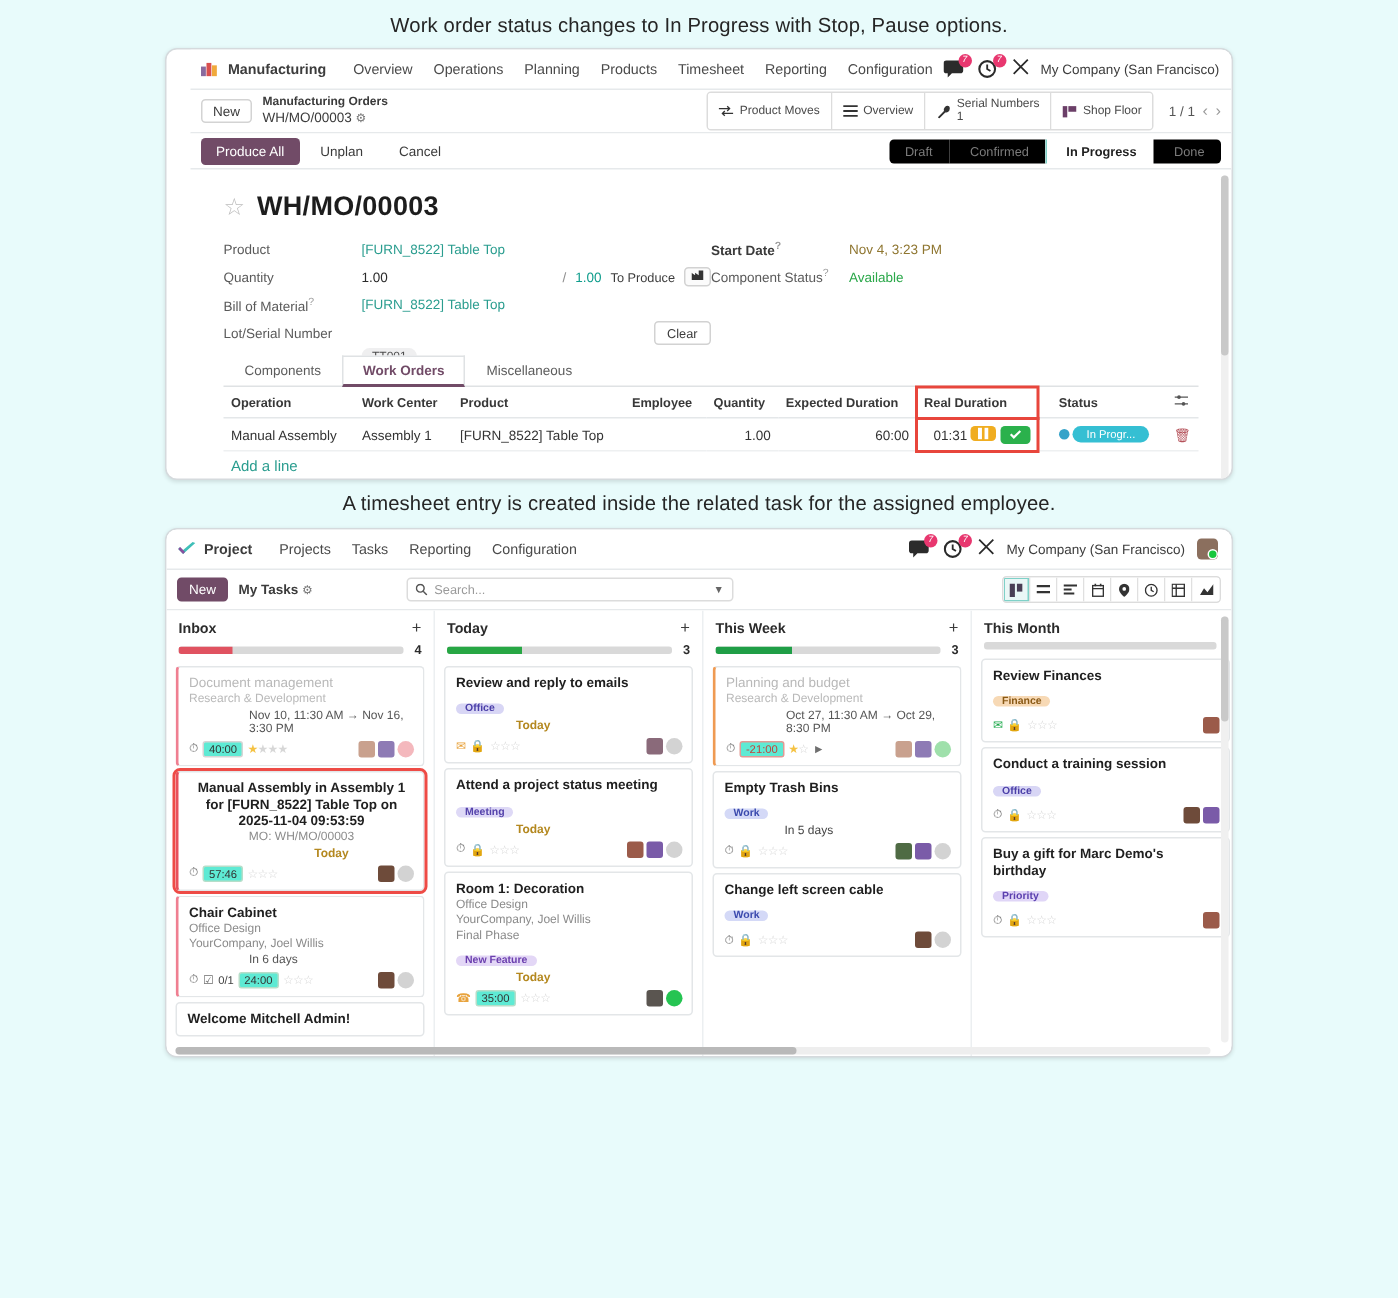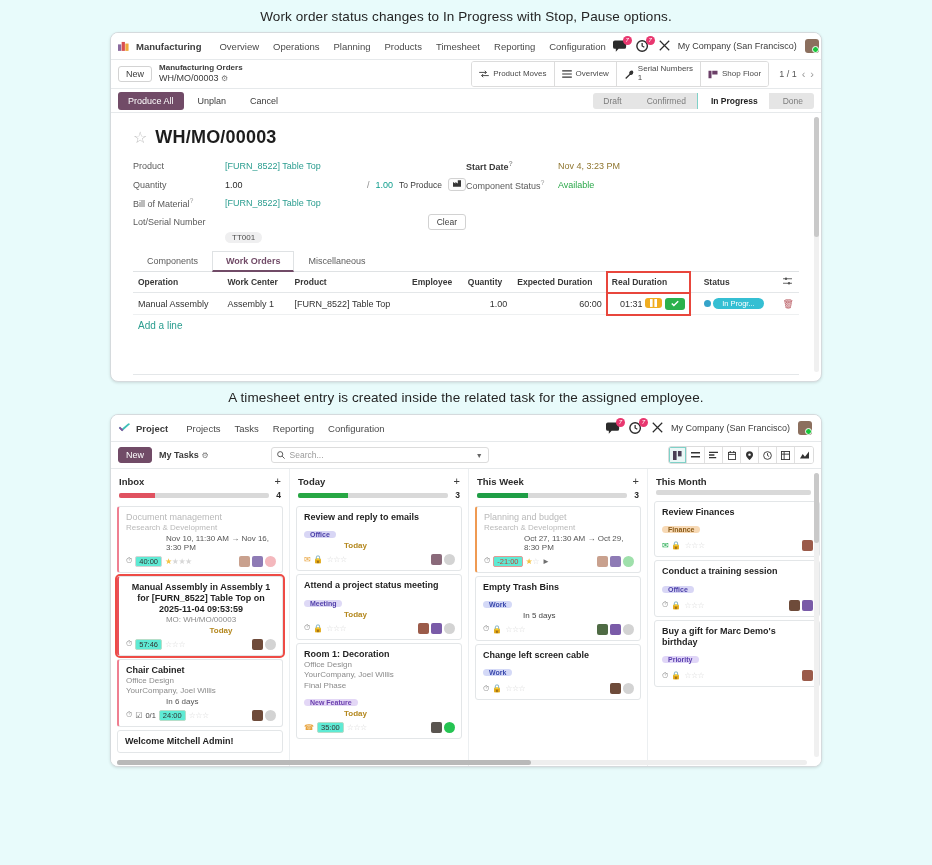--- a/index.html
+++ b/index.html
@@ -22,21 +22,21 @@
 
   
   .window {
     position: relative;
     background: #fff;
     border: 1px solid #d5dadd;
     border-radius: 8px;
     overflow: hidden;
     box-shadow: 0 1px 3px rgba(0,0,0,.12);
   }
-  .win1 { width: 712px; margin: 8px auto 0 auto; height: 350px; }
+  .win1 { width: 712px; margin: 8px auto 0 auto; height: 288px; padding-left: 16px; }
   .win2 { width: 712px; margin: 9px auto 0 auto; height: 353px; }
 
   
   .navbar {
     display:flex; align-items:center;
     height: 27px;
     padding: 0 7px;
     font-size: 9.5px;
     color: #3c3c3c;
     border-bottom: 1px solid #e6e9eb;
@@ -93,21 +93,21 @@
   }
   .act-btn {
     font-size:9px; padding:3px 9px; border-radius:3px;
     border:1px solid transparent; background:transparent; color:#3b3b3b; margin-right:4px;
   }
   .act-btn.primary{ background:#714b67; color:#fff;}
   .act-btn.ghost{ border-color:transparent; color:#3b3b3b;}
   .stages { margin-left:auto; display:flex; align-items:center; }
   .stage {
     position:relative; font-size:8.5px; padding:3px 11px 3px 14px;
-    background:#e5e5e5; color:#7c7c7c;
+    background:#000000; color:#7c7c7c;
   }
   .stage:first-child{border-radius:3px 0 0 3px;padding-left:10px;}
   .stage:last-child{border-radius:0 3px 3px 0;}
   .stage.active { color:#1f1f1f; font-weight:700; background:#fff; }
   .stage.active:before{
     content:""; position:absolute; left:0; top:0; bottom:0; width:7px;
     background:#fff; border-left:1px solid #7fd1c8;
   }
 
   
@@ -131,21 +131,21 @@
     border-radius:9px; padding:1px 7px; font-size:8px;margin-top:32px;
   }
   .qty-right{ display:flex;align-items:center;gap:6px;margin-left:auto;}
   .mini-btn{ border:1px solid #d2d2d2;border-radius:3px;padding:1px 4px;font-size:8px;background:#fbfbfb;}
   .clear-btn{ border:1px solid #d2d2d2;border-radius:3px;padding:2px 8px;font-size:8.5px;background:#fff;color:#3b3b3b;}
   .resp{ display:flex;align-items:center;gap:5px;}
   .resp .ava{ width:11px;height:11px;border-radius:3px;background:#6b3f68;display:flex;align-items:center;justify-content:center;}
   .resp .ava i{ width:6px;height:6px;border-radius:50%;background:#111;display:block;}
 
   
-  .nb-tabs{ display:flex; border-bottom:1px solid #dfe2e4; margin-top:20px;}
+  .nb-tabs{ display:flex; border-bottom:1px solid #dfe2e4; margin-top:6px;}
   .nb-tab{ font-size:9px; padding:4px 13px; color:#5c5c5c; border:1px solid transparent; border-bottom:none;}
   .nb-tab.active{ color:#714b67; font-weight:600; border-color:#dfe2e4; background:#fff; border-bottom:2px solid #714b67; margin-bottom:-1px;}
   table.x2m{ width:100%; border-collapse:collapse; font-size:9px; }
   table.x2m th{
     text-align:left; font-weight:700; color:#383838; padding:5px 5px;
     border-bottom:1px solid #e4e7e9; font-size:8.5px; white-space:nowrap;
   }
   table.x2m td{ padding:5px 5px; border-bottom:1px solid #eef0f1; color:#333; }
   .num{ text-align:right; }
   .addline{ color:#2a9d8f; font-size:10px; padding:5px 5px; display:block;}

